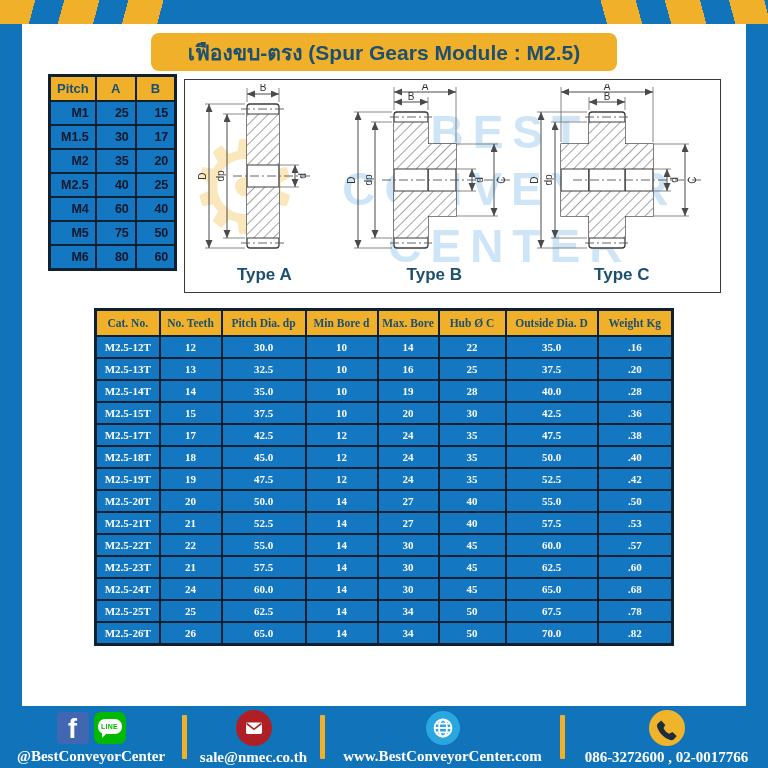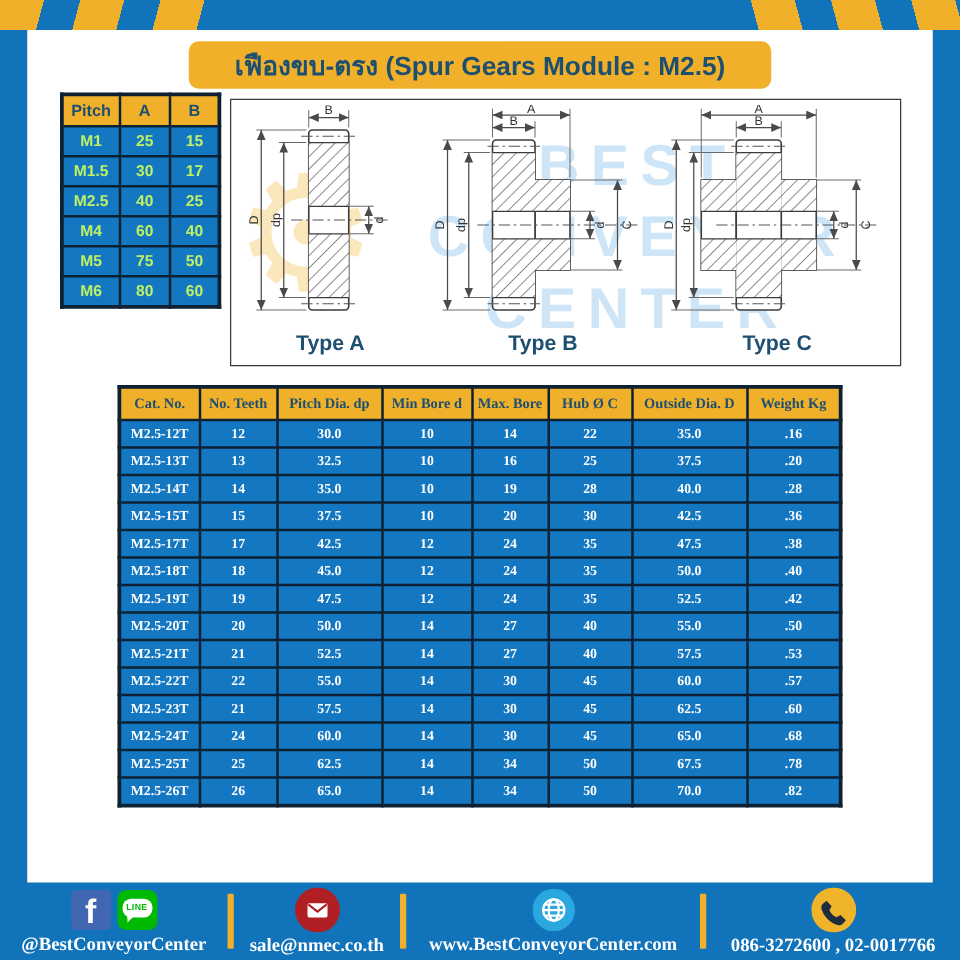--- a/index.html
+++ b/index.html
@@ -18,21 +18,21 @@
 
   
   .title-banner{margin:9px auto 0;width:466px;height:38px;background:#F0B02A;border-radius:8px;
     color:#1D4F70;font-weight:bold;font-size:21px;display:flex;align-items:center;justify-content:center;}
 
   
   .upper{display:flex;align-items:flex-start;margin:3px 12px 0 26px;}
   table{border-collapse:collapse;}
   .pitch-table{border:3px solid #0D2133;}
   .pitch-table th{background:#F0B02A;color:#1D4F70;font-size:13px;font-weight:bold;height:23px;border:2px solid #0D2133;padding:0 6px;}
-  .pitch-table td{background:#1377C2;color:#bef264;font-size:12.5px;font-weight:600;height:22px;border:2px solid #0D2133;text-align:center;padding:0 6px;}
+  .pitch-table td{background:#1377C2;color:#0f172a;font-size:12.5px;font-weight:600;height:22px;border:2px solid #0D2133;text-align:right;padding:0 6px;}
   .pitch-table col.c0{width:46px}.pitch-table col.c1{width:40px}.pitch-table col.c2{width:40px}
 
   .drawing-panel{position:relative;margin:5px 0 0 7px;width:537px;height:214px;border:1px solid #3a3a3a;background:#fff;overflow:hidden;box-sizing:border-box;}
   .wm-logo{position:absolute;left:2px;top:44px;font-size:128px;line-height:1;color:#FBE7BC;font-family:"DejaVu Sans",sans-serif;z-index:0;}
   .wm-lines{position:absolute;left:120px;right:6px;top:24px;text-align:center;z-index:0;
     color:rgba(98,173,226,0.32);font-weight:bold;letter-spacing:9px;font-size:46px;line-height:57px;}
   .figures{position:relative;z-index:1;display:flex;justify-content:space-between;padding:4px 6px 0 4px;}
   .figure{display:flex;flex-direction:column;align-items:center;}
   .fig-label{font-size:17px;font-weight:bold;color:#1D4F70;margin-top:-1px;}
 
@@ -110,20 +110,25 @@
         <tbody>
             <tr>
               <td>M1</td>
               <td>25</td>
               <td>15</td>
             </tr>
             <tr>
               <td>M1.5</td>
               <td>30</td>
               <td>17</td>
+            </tr>
+            <tr>
+              <td>M2</td>
+              <td>35</td>
+              <td>20</td>
             </tr>
             <tr>
               <td>M2.5</td>
               <td>40</td>
               <td>25</td>
             </tr>
             <tr>
               <td>M4</td>
               <td>60</td>
               <td>40</td>

